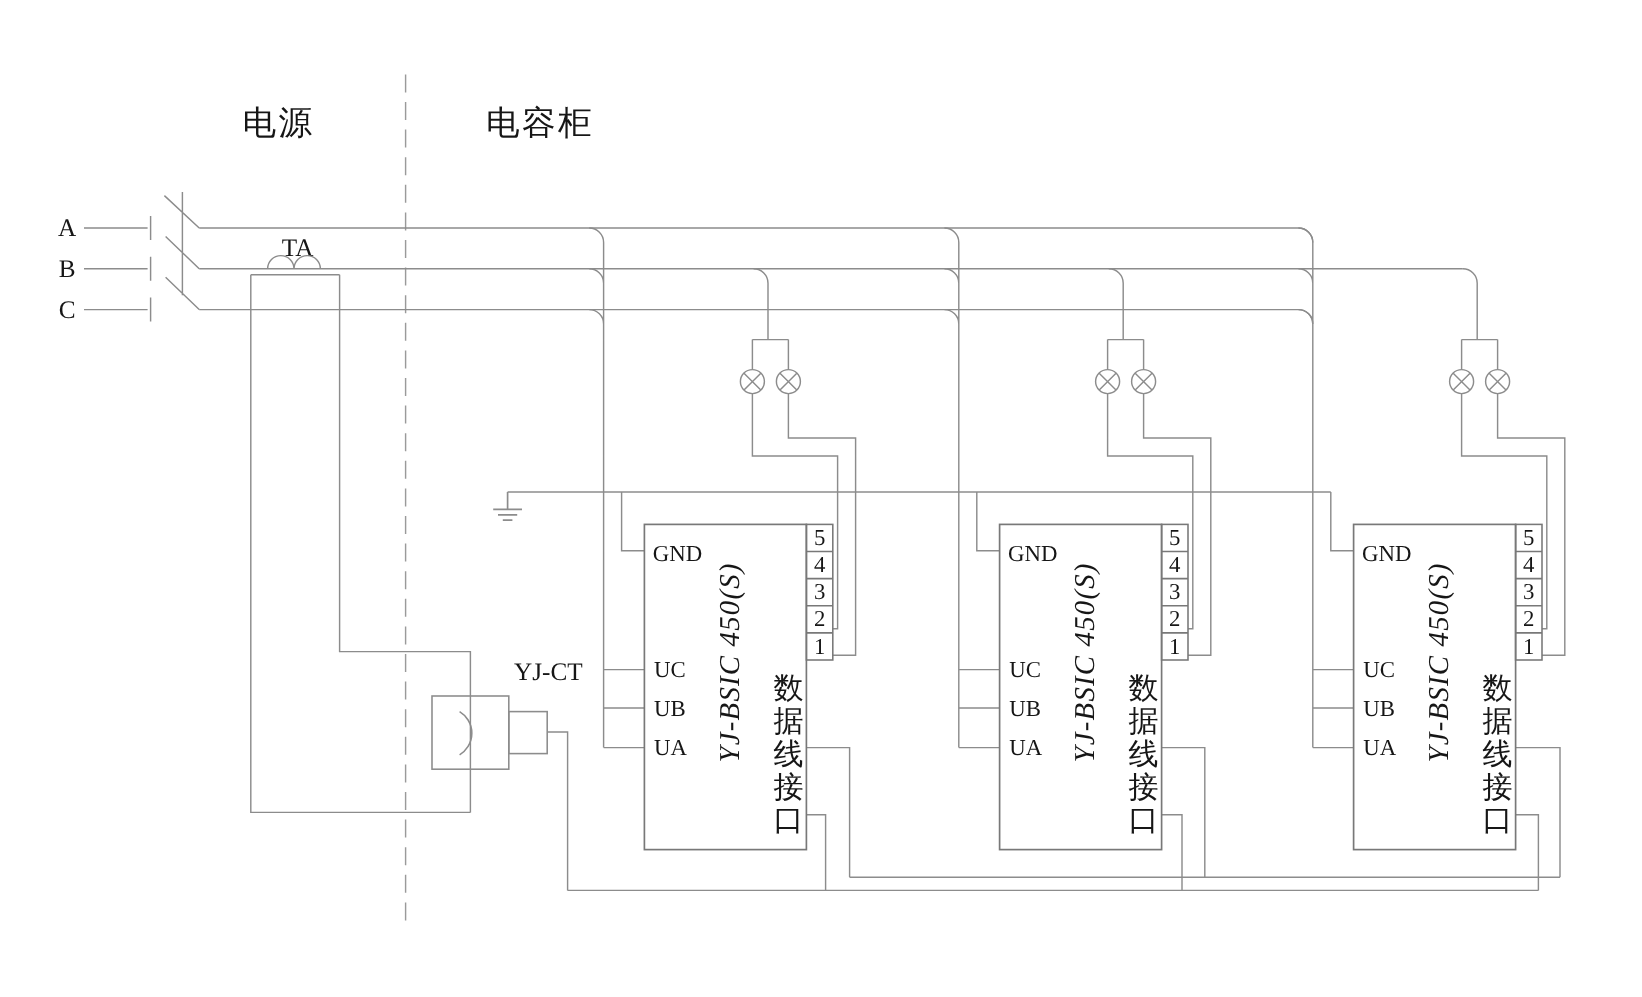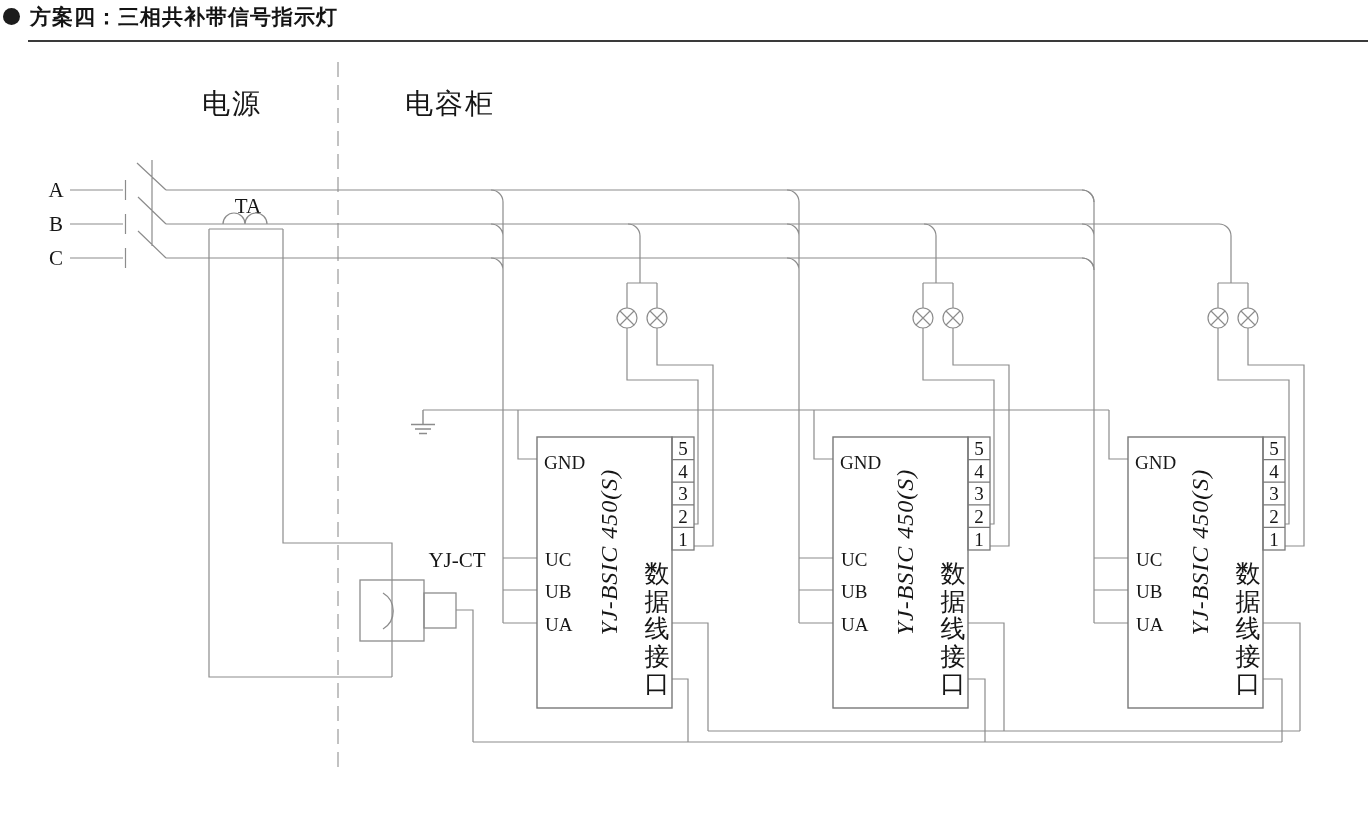--- a/index.html
+++ b/index.html
@@ -16,25 +16,20 @@
   .lbl{font-size:21px;}
   .pinlbl{font-size:19px;}
   .model{font-size:24px;font-style:italic;letter-spacing:1px;}
   .vport{font-size:25px;}
 </style>
 </head>
 <body>
 
 <div class="canvas">
 
-  <div class="hdr">
-    <div class="bullet"></div>
-    <div class="ttl">方案四：三相共补带信号指示灯</div>
-    <div class="rule"></div>
-  </div>
 
   <svg width="1368" height="831" viewBox="0 0 1368 831" style="position:absolute;left:0;top:0;" stroke-linecap="butt" stroke-linejoin="miter">
 
     <text class="cjk-big" x="232" y="103" text-anchor="middle" dominant-baseline="central">电源</text>
     <text class="cjk-big" x="450" y="103" text-anchor="middle" dominant-baseline="central">电容柜</text>
 
     <path d="M338,62 V768" fill="none" stroke="#9a9a9a" stroke-width="1.2" stroke-dasharray="15 8"></path>
 
     <text class="lbl" x="56" y="190" text-anchor="middle" dominant-baseline="central">A</text>
     <text class="lbl" x="56" y="224" text-anchor="middle" dominant-baseline="central">B</text>

